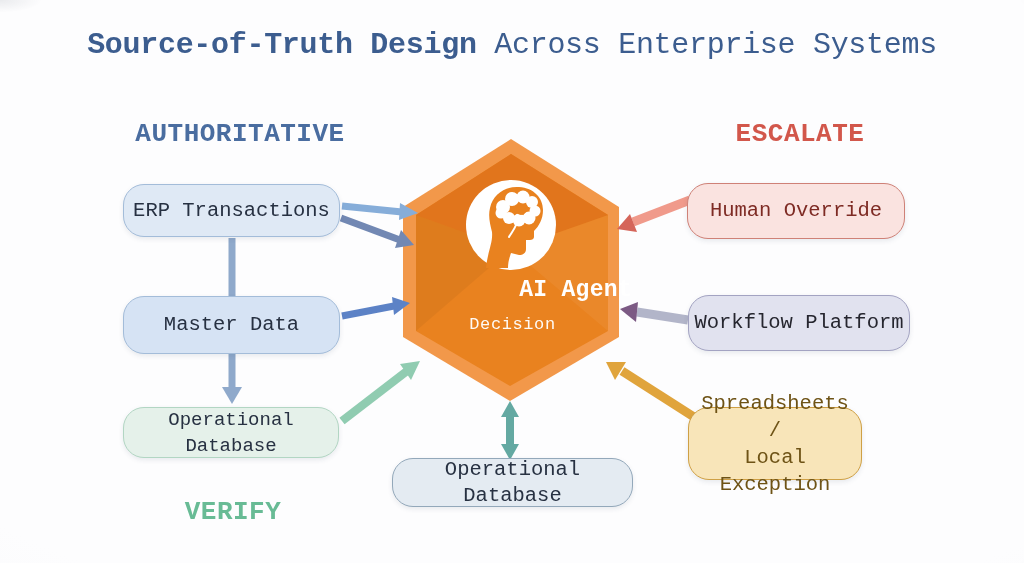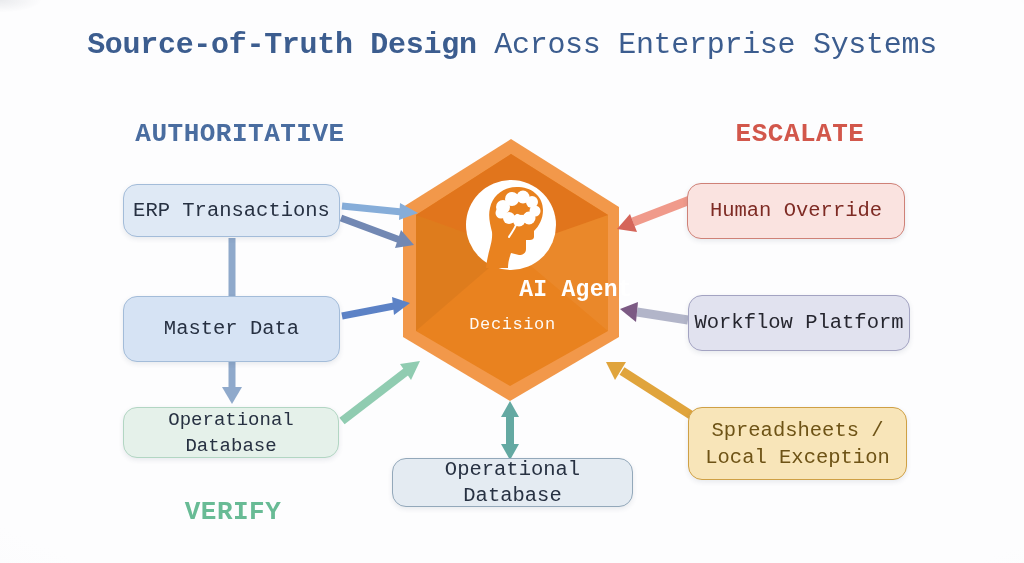--- a/index.html
+++ b/index.html
@@ -24,31 +24,31 @@
   .title .b{font-weight:700;}
   .title .r{font-weight:400;}
   .col-label{
     position:absolute;font-size:26px;font-weight:700;letter-spacing:.5px;text-align:center;
   }
   .lbl-auth{left:110px;top:119px;width:260px;color:var(--auth-color);}
   .lbl-esc{left:690px;top:119px;width:220px;color:var(--escalate-color);text-align:center;}
   .lbl-ver{left:133px;top:497px;width:200px;color:var(--verify-color);}
   .node{
     position:absolute;display:flex;align-items:center;justify-content:center;text-align:center;
-    border-radius:14px;font-size:20.5px;line-height:26px;
+    border-radius:21px;font-size:20.5px;line-height:26px;
     box-shadow:0 2px 5px rgba(40,60,90,.10);
     border:1.6px solid;box-sizing:border-box;
   }
   .n-erp   {left:123px;top:184px;width:217px;height:53px;background:var(--erp-bg);border-color:var(--erp-border);color:var(--node-text);}
-  .n-master{left:123px;top:296px;width:217px;height:66px;background:var(--master-bg);border-color:var(--erp-border);color:var(--node-text);}
+  .n-master{left:123px;top:296px;width:217px;height:58px;background:var(--master-bg);border-color:var(--erp-border);color:var(--node-text);}
   .n-opdbL {left:123px;top:407px;width:216px;height:51px;background:var(--green-bg);border-color:var(--green-border);color:var(--node-text);font-size:19px;}
   .n-opdbB {left:392px;top:458px;width:241px;height:49px;background:var(--bottom-bg);border-color:var(--bottom-border);color:var(--node-text);}
   .n-human {left:687px;top:183px;width:218px;height:56px;background:var(--human-bg);border-color:var(--human-border);color:var(--human-text);}
   .n-wf    {left:688px;top:295px;width:222px;height:56px;background:var(--wf-bg);border-color:var(--wf-border);color:var(--wf-text);}
-  .n-sheet {left:688px;top:407px;width:219px;height:73px;background:var(--sheet-bg);border-color:var(--sheet-border);color:var(--sheet-text);flex-direction:column;line-height:27px;}
+  .n-sheet {left:688px;top:407px;width:174px;height:73px;background:var(--sheet-bg);border-color:var(--sheet-border);color:var(--sheet-text);flex-direction:column;line-height:27px;}
   .arrows{position:absolute;left:0;top:0;pointer-events:none;}
   .badge{position:absolute;left:393px;top:131px;width:239px;height:282px;}
   .badge svg{position:absolute;left:0;top:0;}
   .badge .t1{
     position:absolute;left:0;top:146px;width:239px;text-align:right;
     font-size:23px;font-weight:700;color:#ffffff;letter-spacing:.3px;
   }
   .badge .t2{
     position:absolute;left:0;top:184px;width:239px;text-align:center;
     font-size:17px;font-weight:400;color:rgba(255,255,255,.96);letter-spacing:.6px;

